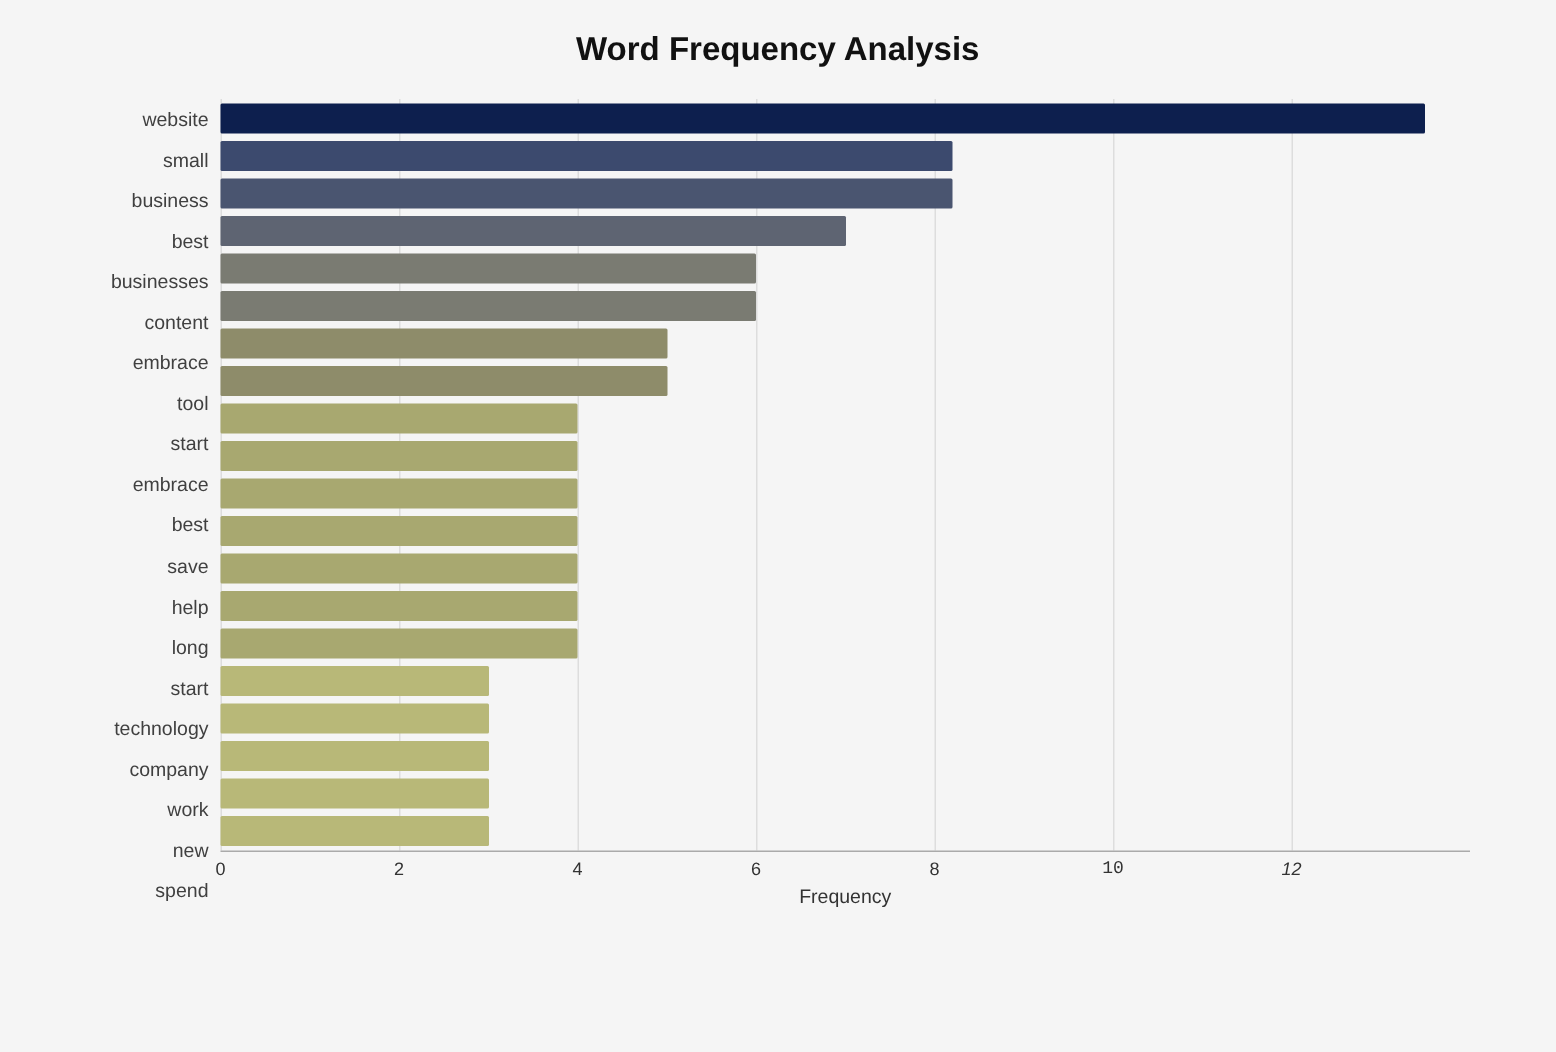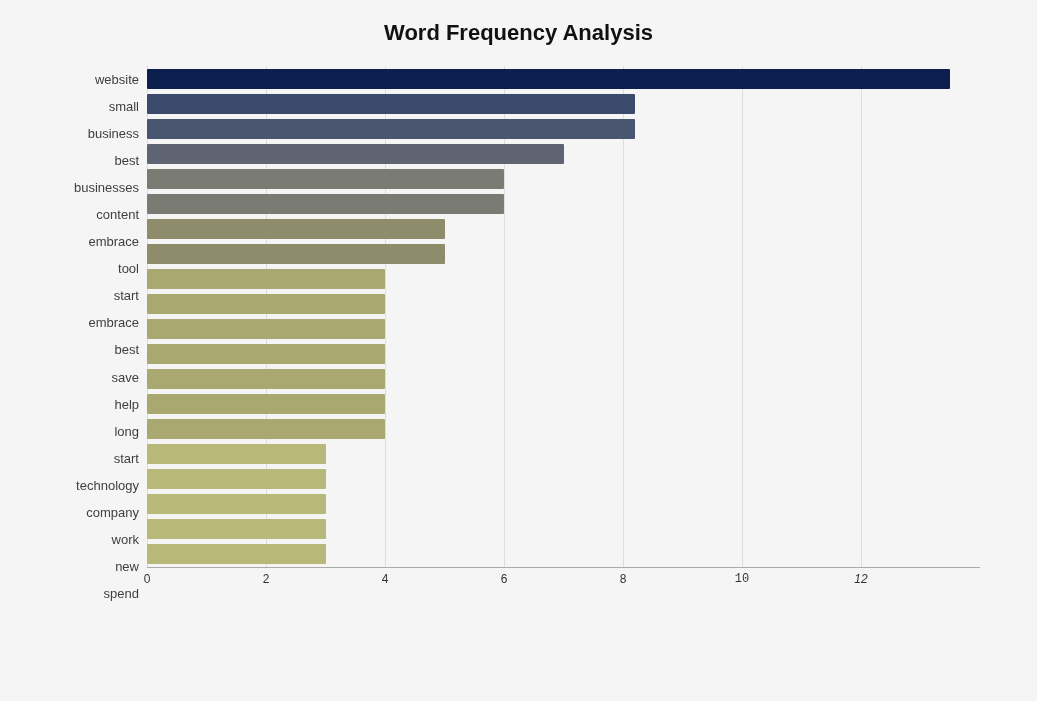--- a/index.html
+++ b/index.html
@@ -221,16 +221,17 @@
         <div class="x-axis-line"></div>
         <div class="x-ticks" id="x-ticks">
             <div class="x-tick" style="left: 0%;">0</div>
             <div class="x-tick" style="left: 14.2857%;">2</div>
             <div class="x-tick" style="left: 28.5714%;">4</div>
             <div class="x-tick" style="left: 42.8571%;">6</div>
             <div class="x-tick" style="left: 57.1429%;">8</div>
             <div class="x-tick" style="left: 71.4286%; font-family: Liberation Mono, monospace;">10</div>
             <div class="x-tick" style="left: 85.7143%; font-style: italic;">12</div>
           </div>
+        <div class="x-axis-label">Frequency</div>
       </div>
     </div>
   </div>
 </div>
 
 </body></html>

